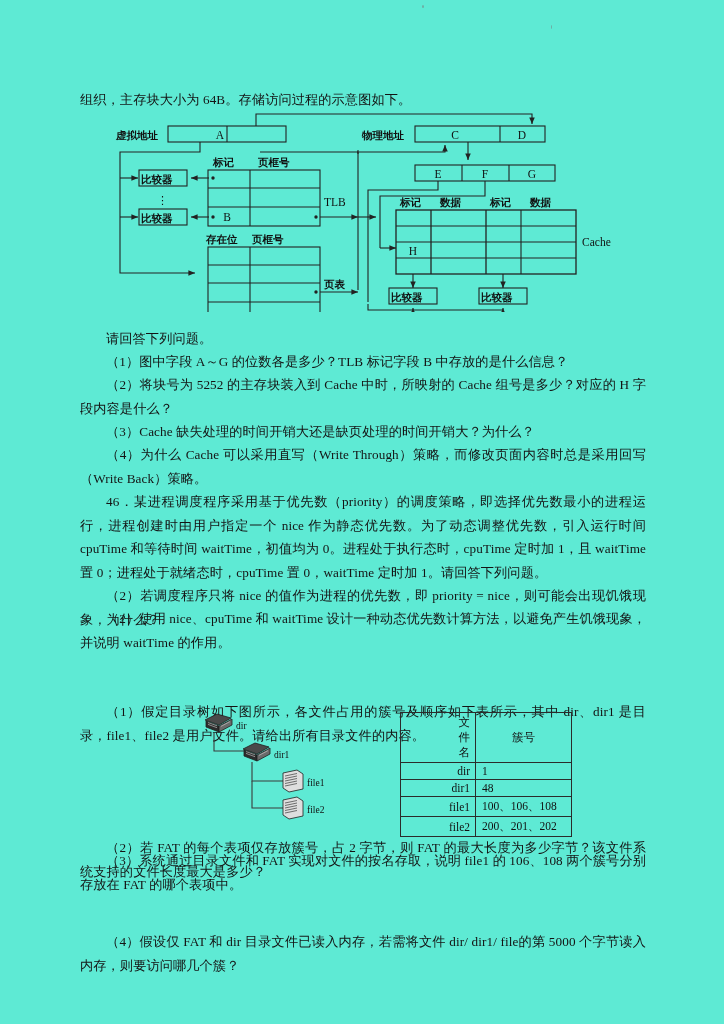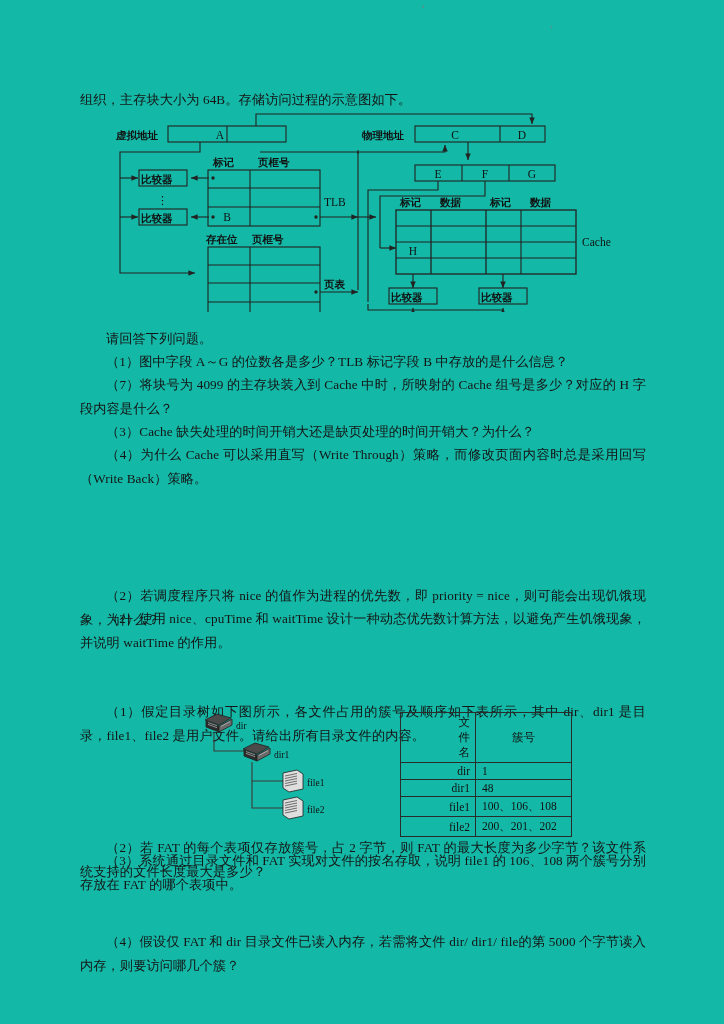--- a/index.html
+++ b/index.html
@@ -13,21 +13,21 @@
     position: relative;
     font-family: "Liberation Serif", "DejaVu Serif", serif;
     color: #1a1a1a;
     overflow: hidden;
   }
   .page {
     position: absolute;
     left: 0; top: 0;
     width: 724px;
     height: 1024px;
-    background: #14b8a6;
+    background: #5eead4;
   }
 
   
   .para {
     position: absolute;
     font-size: 13.2px;
     line-height: 23.5px;
     letter-spacing: 0.1px;
     text-align: justify;
     color: #141414;
@@ -219,26 +219,27 @@
         <text x="127" y="109" text-anchor="middle">B</text>
         <text x="313" y="143" text-anchor="middle">H</text>
       </g>
     </svg>
   </div>
 
   <div class="para" style="left:80px; top:327px; width:566px; text-indent:26px;">请回答下列问题。</div>
 
   <div class="para indent" style="left:80px; top:350px; width:566px;">（1）图中字段 A～G 的位数各是多少？TLB 标记字段 B 中存放的是什么信息？</div>
 
-  <div class="para indent" style="left:80px; top:373px; width:566px;">（7）将块号为 4099 的主存块装入到 Cache 中时，所映射的 Cache 组号是多少？对应的 H 字段内容是什么？</div>
+  <div class="para indent" style="left:80px; top:373px; width:566px;">（2）将块号为 5252 的主存块装入到 Cache 中时，所映射的 Cache 组号是多少？对应的 H 字段内容是什么？</div>
 
   <div class="para indent" style="left:80px; top:420px; width:566px;">（3）Cache 缺失处理的时间开销大还是缺页处理的时间开销大？为什么？</div>
 
   <div class="para indent" style="left:80px; top:443px; width:566px;">（4）为什么 Cache 可以采用直写（Write Through）策略，而修改页面内容时总是采用回写（Write Back）策略。</div>
 
+  <div class="para indent" style="left:80px; top:490px; width:566px;">46．某进程调度程序采用基于优先数（priority）的调度策略，即选择优先数最小的进程运行，进程创建时由用户指定一个 nice 作为静态优先数。为了动态调整优先数，引入运行时间 cpuTime 和等待时间 waitTime，初值均为 0。进程处于执行态时，cpuTime 定时加 1，且 waitTime 置 0；进程处于就绪态时，cpuTime 置 0，waitTime 定时加 1。请回答下列问题。</div>
 
   <div class="para indent" style="left:80px; top:584px; width:566px;">（2）若调度程序只将 nice 的值作为进程的优先数，即 priority = nice，则可能会出现饥饿现象，为什么？</div>
 
   <div class="para indent" style="left:80px; top:607px; width:566px;">（2）使用 nice、cpuTime 和 waitTime 设计一种动态优先数计算方法，以避免产生饥饿现象，并说明 waitTime 的作用。</div>
 
 
   <div class="para indent" style="left:80px; top:700px; width:566px;">（1）假定目录树如下图所示，各文件占用的簇号及顺序如下表所示，其中 dir、dir1 是目录，file1、file2 是用户文件。请给出所有目录文件的内容。</div>
 
   <div id="tree-figure">
     <svg width="140" height="112" viewBox="0 0 140 112">

